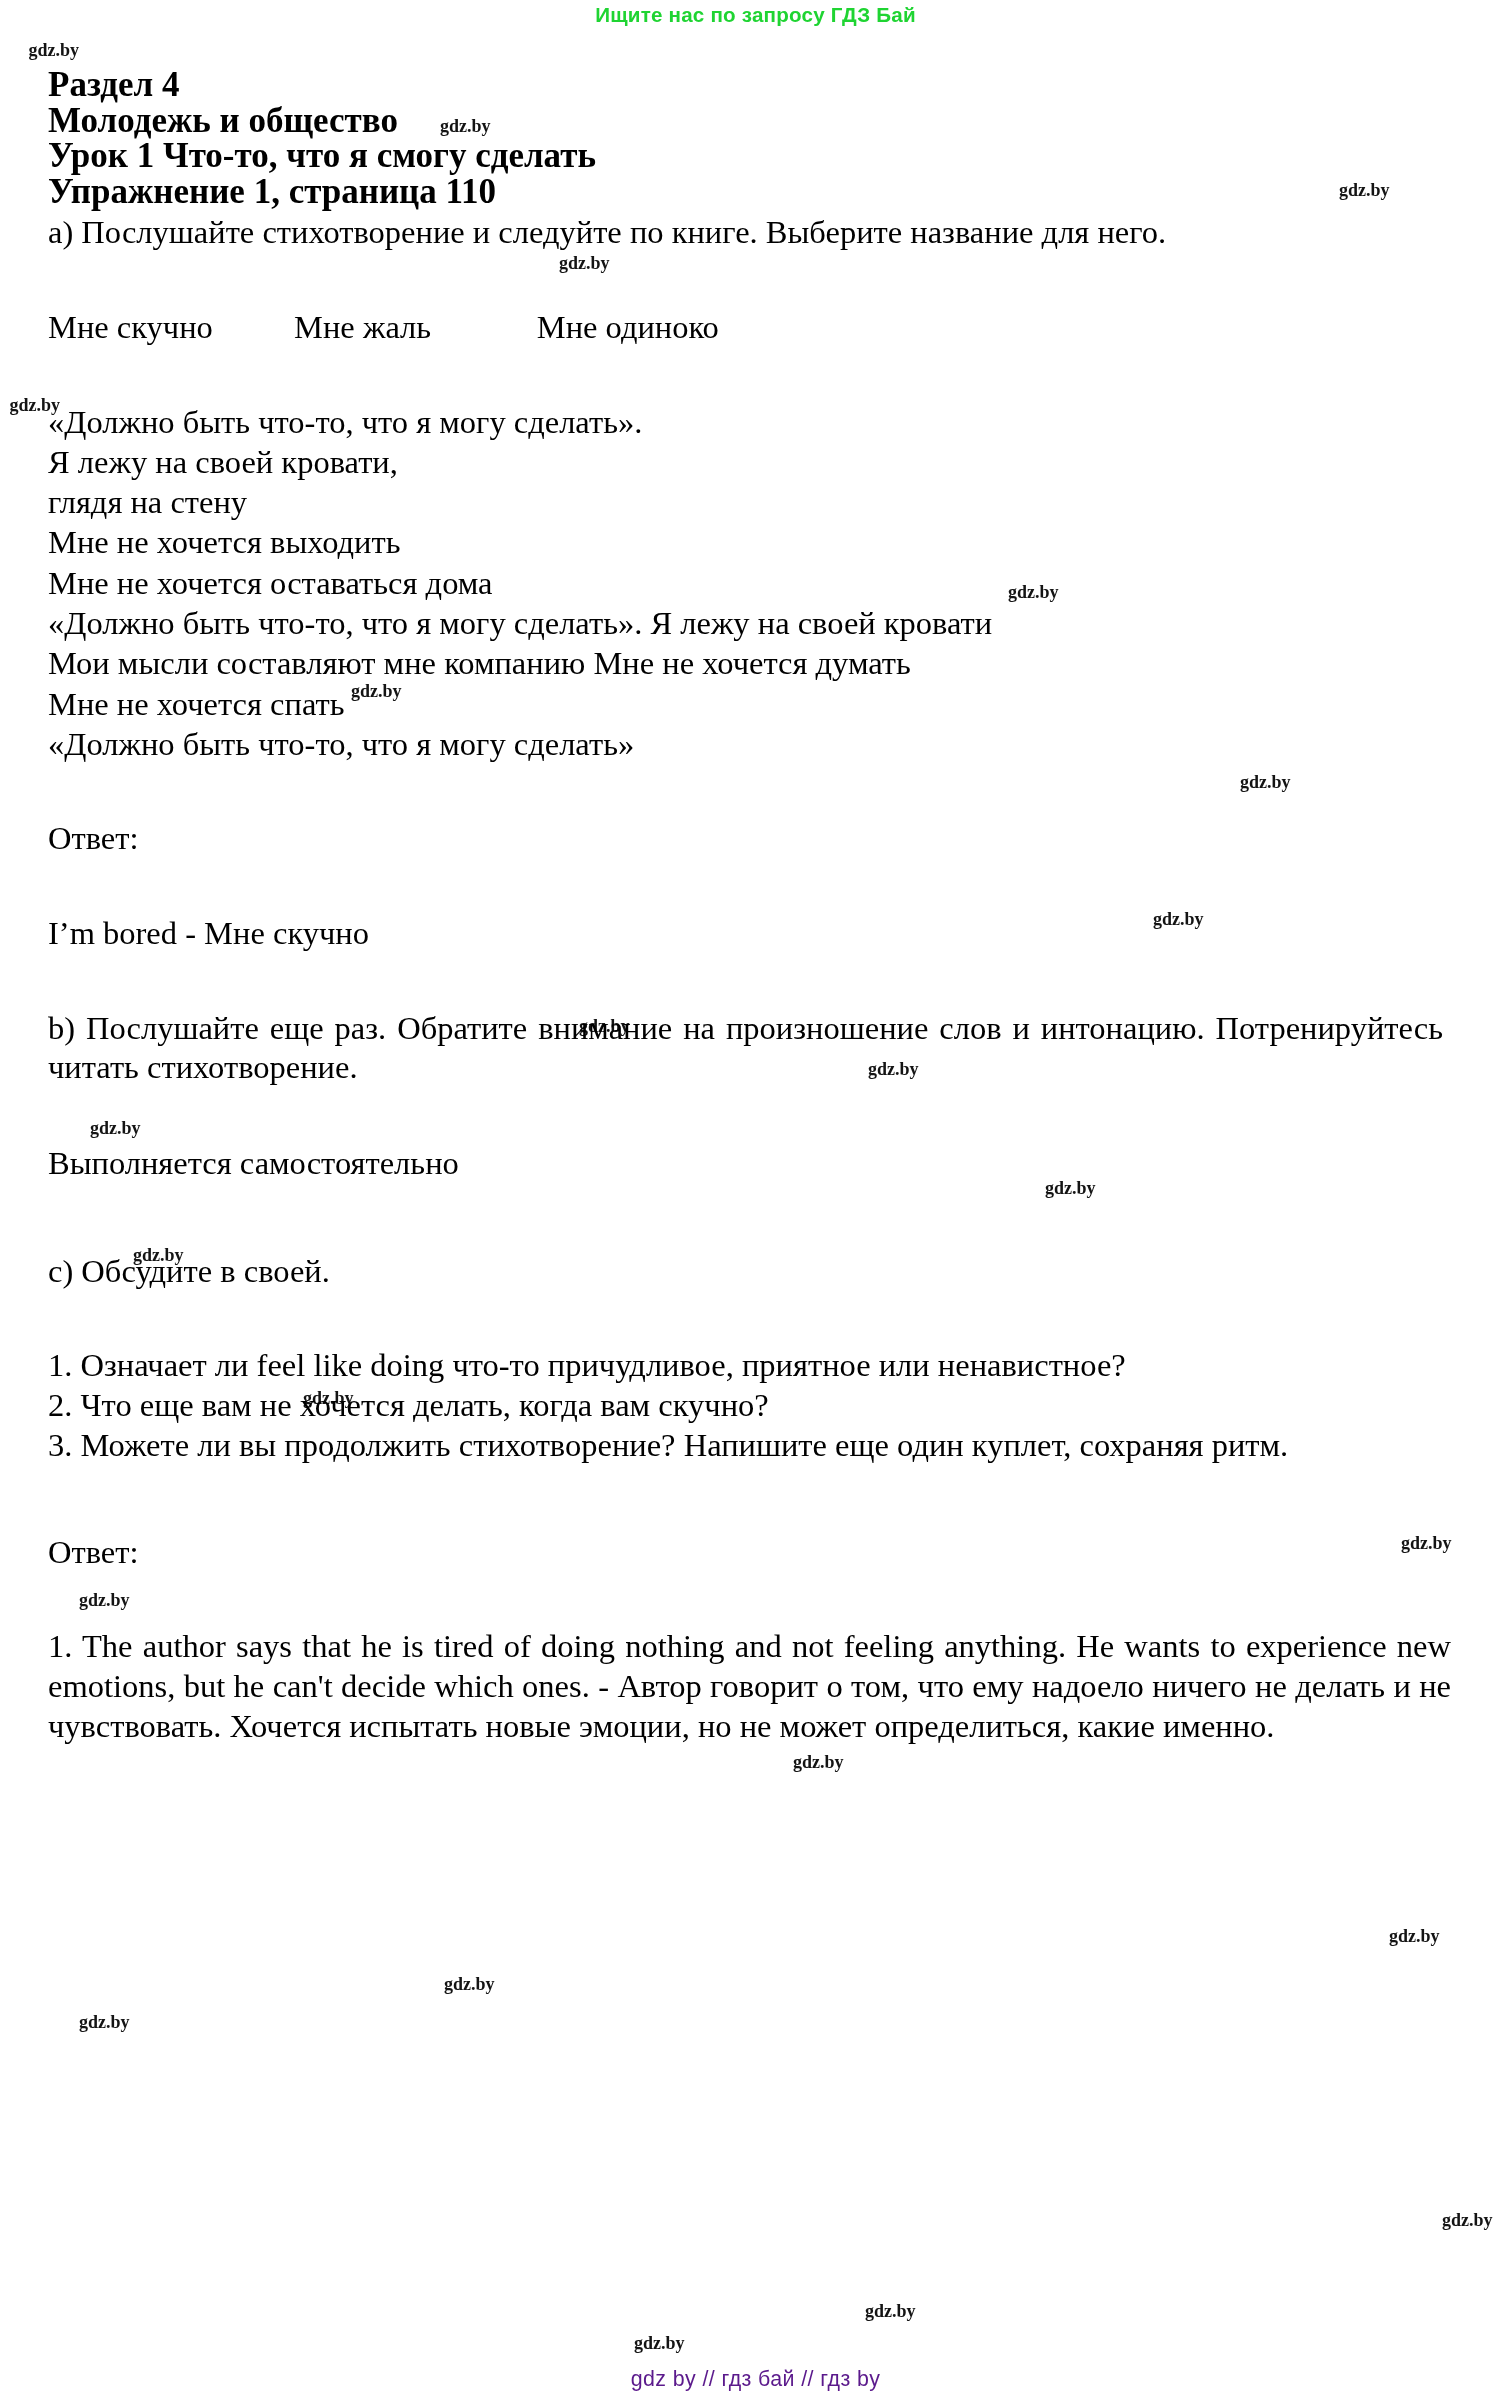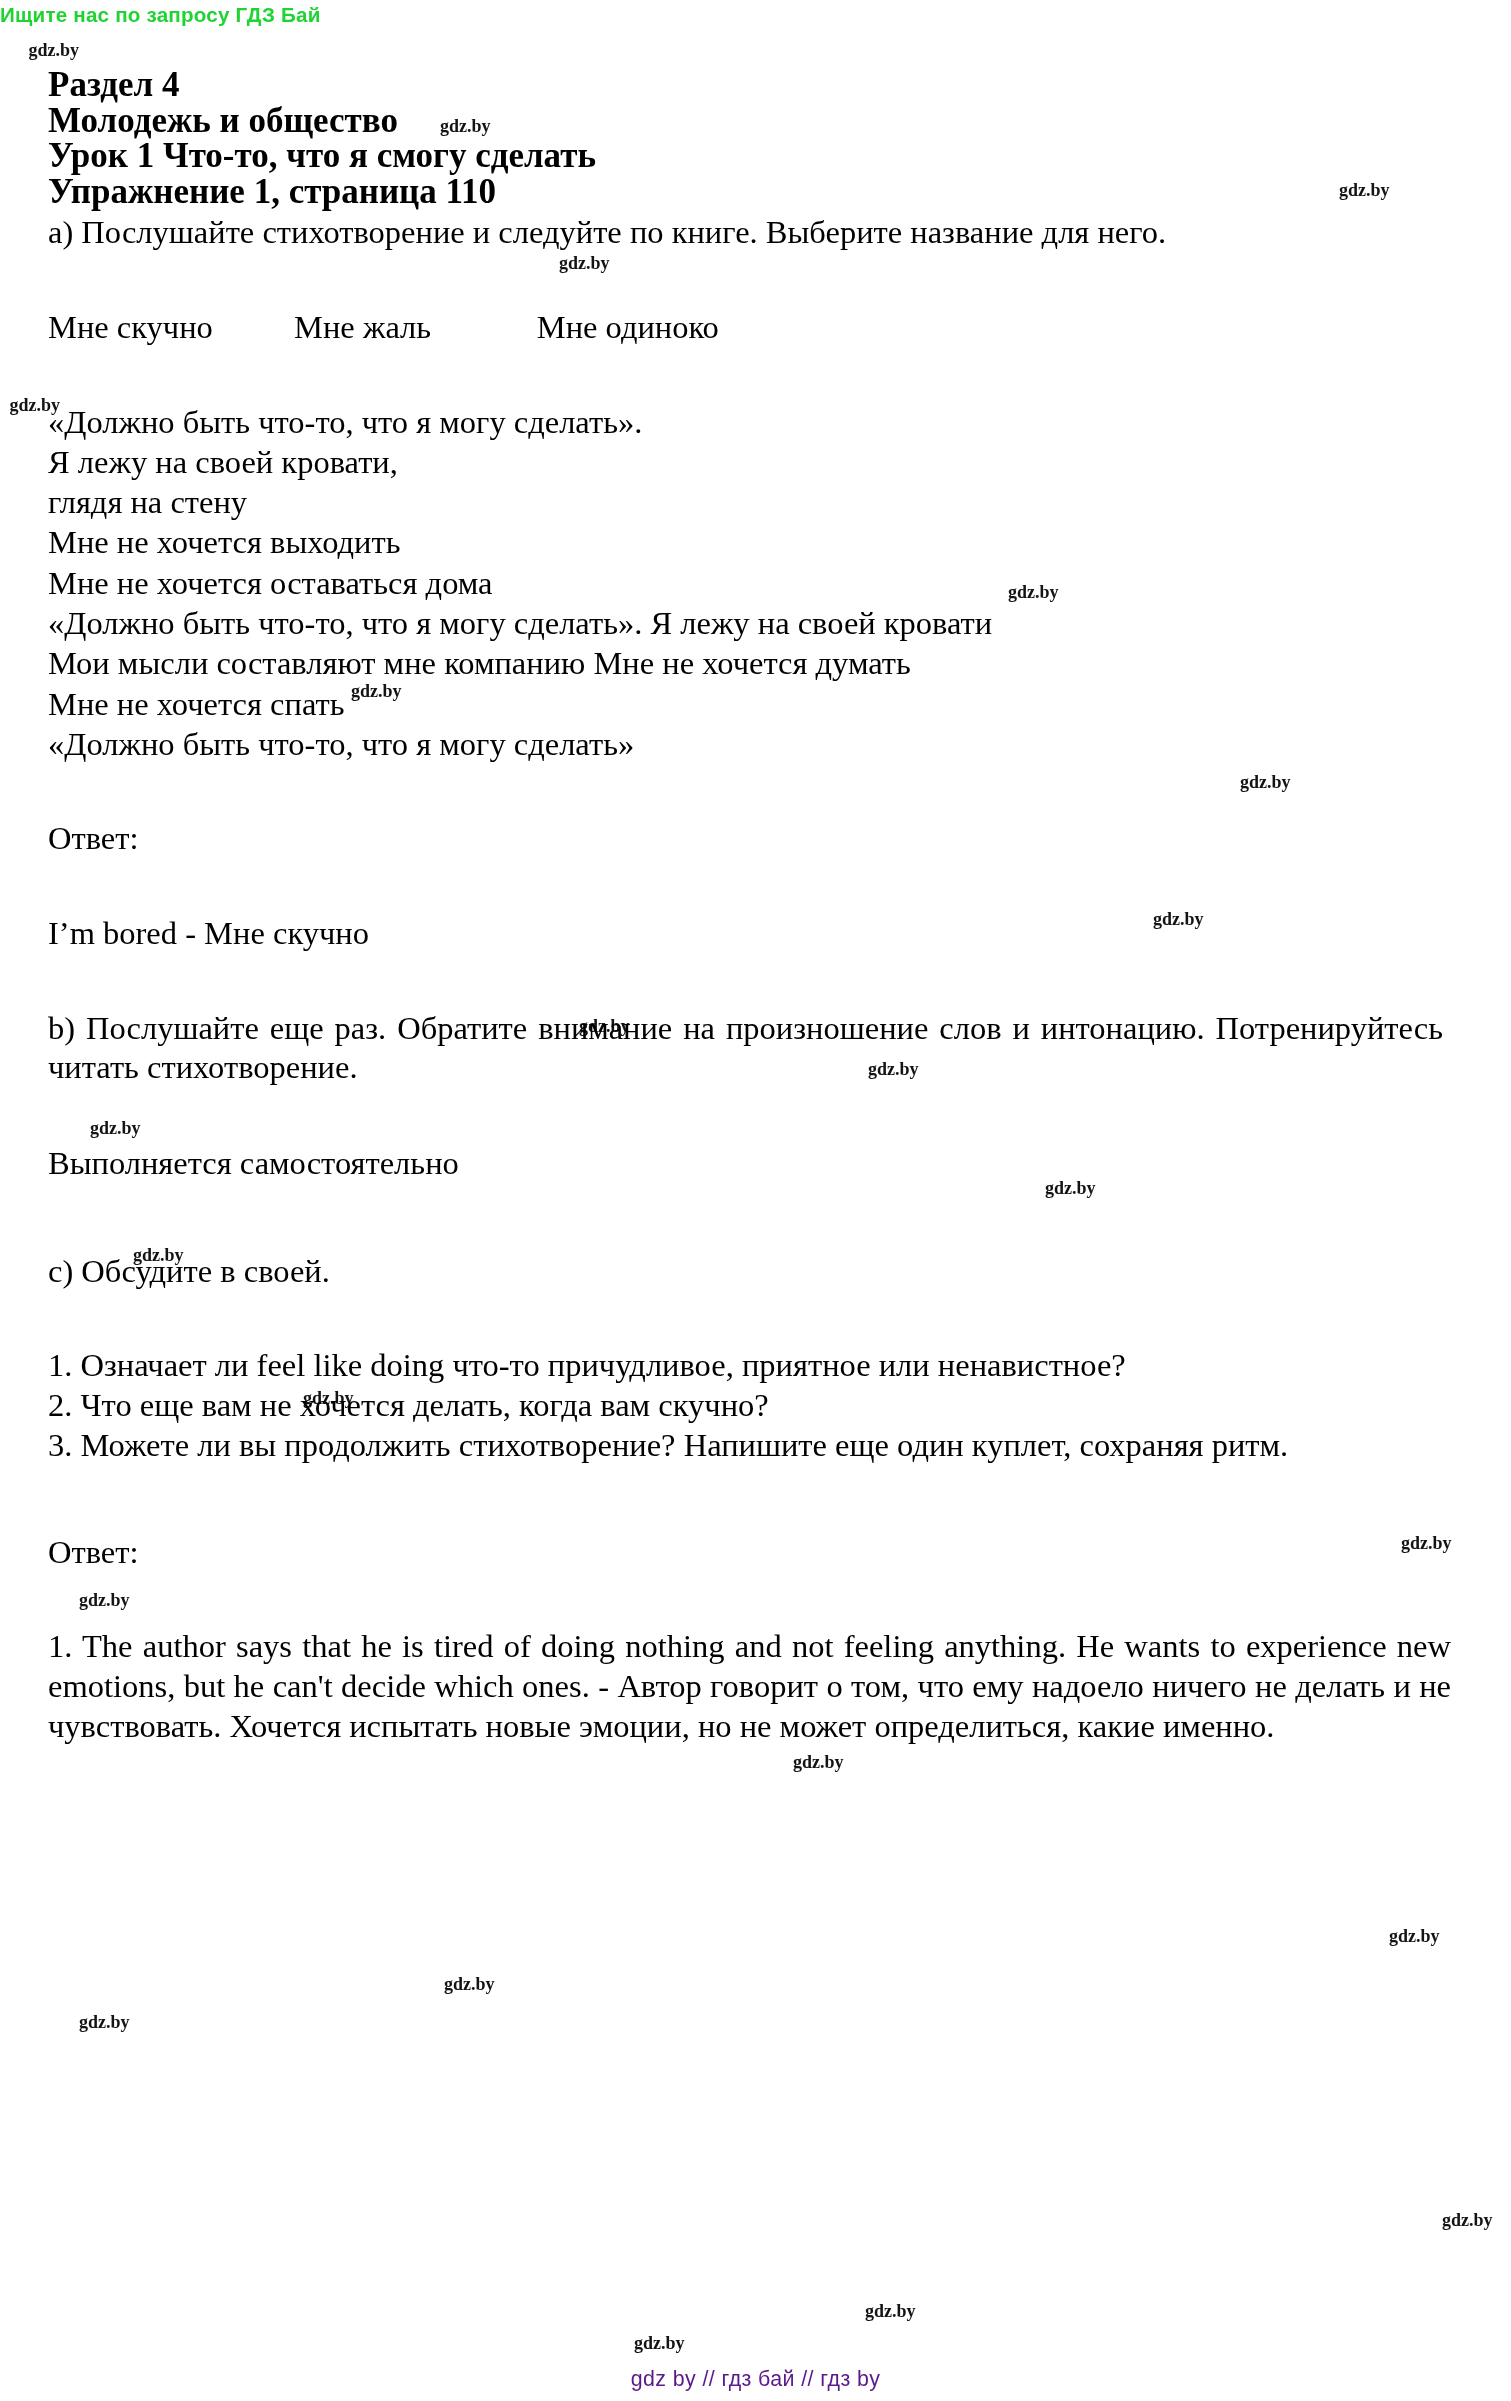--- a/index.html
+++ b/index.html
@@ -17,20 +17,21 @@
     color: #000000;
     overflow: hidden;
   }
 
   
   .promo {
     position: absolute;
     top: 3.2px;
     left: 0;
     width: 1511px;
+    text-align: center;
     font-family: "Liberation Sans", "DejaVu Sans", sans-serif;
     font-size: 20.6px;
     font-weight: 700;
     color: #1fd432;
     letter-spacing: 0.2px;
   }
 
   
   .footer {
     position: absolute;

